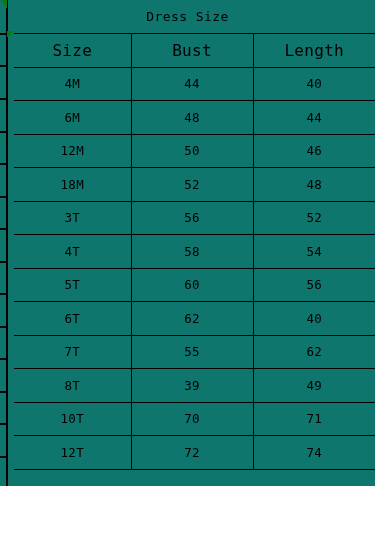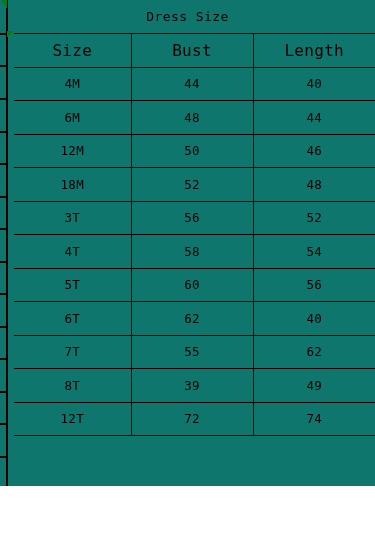--- a/index.html
+++ b/index.html
@@ -219,20 +219,25 @@
           <td>7T</td>
           <td>55</td>
           <td>62</td>
         </tr>
         <tr>
           <td>8T</td>
           <td>39</td>
           <td>49</td>
         </tr>
         <tr>
+          <td>10T</td>
+          <td>70</td>
+          <td>71</td>
+        </tr>
+        <tr>
           <td>12T</td>
           <td>72</td>
           <td>74</td>
         </tr>
       </tbody>
     </table>
   </div>
 
 </div>
 

